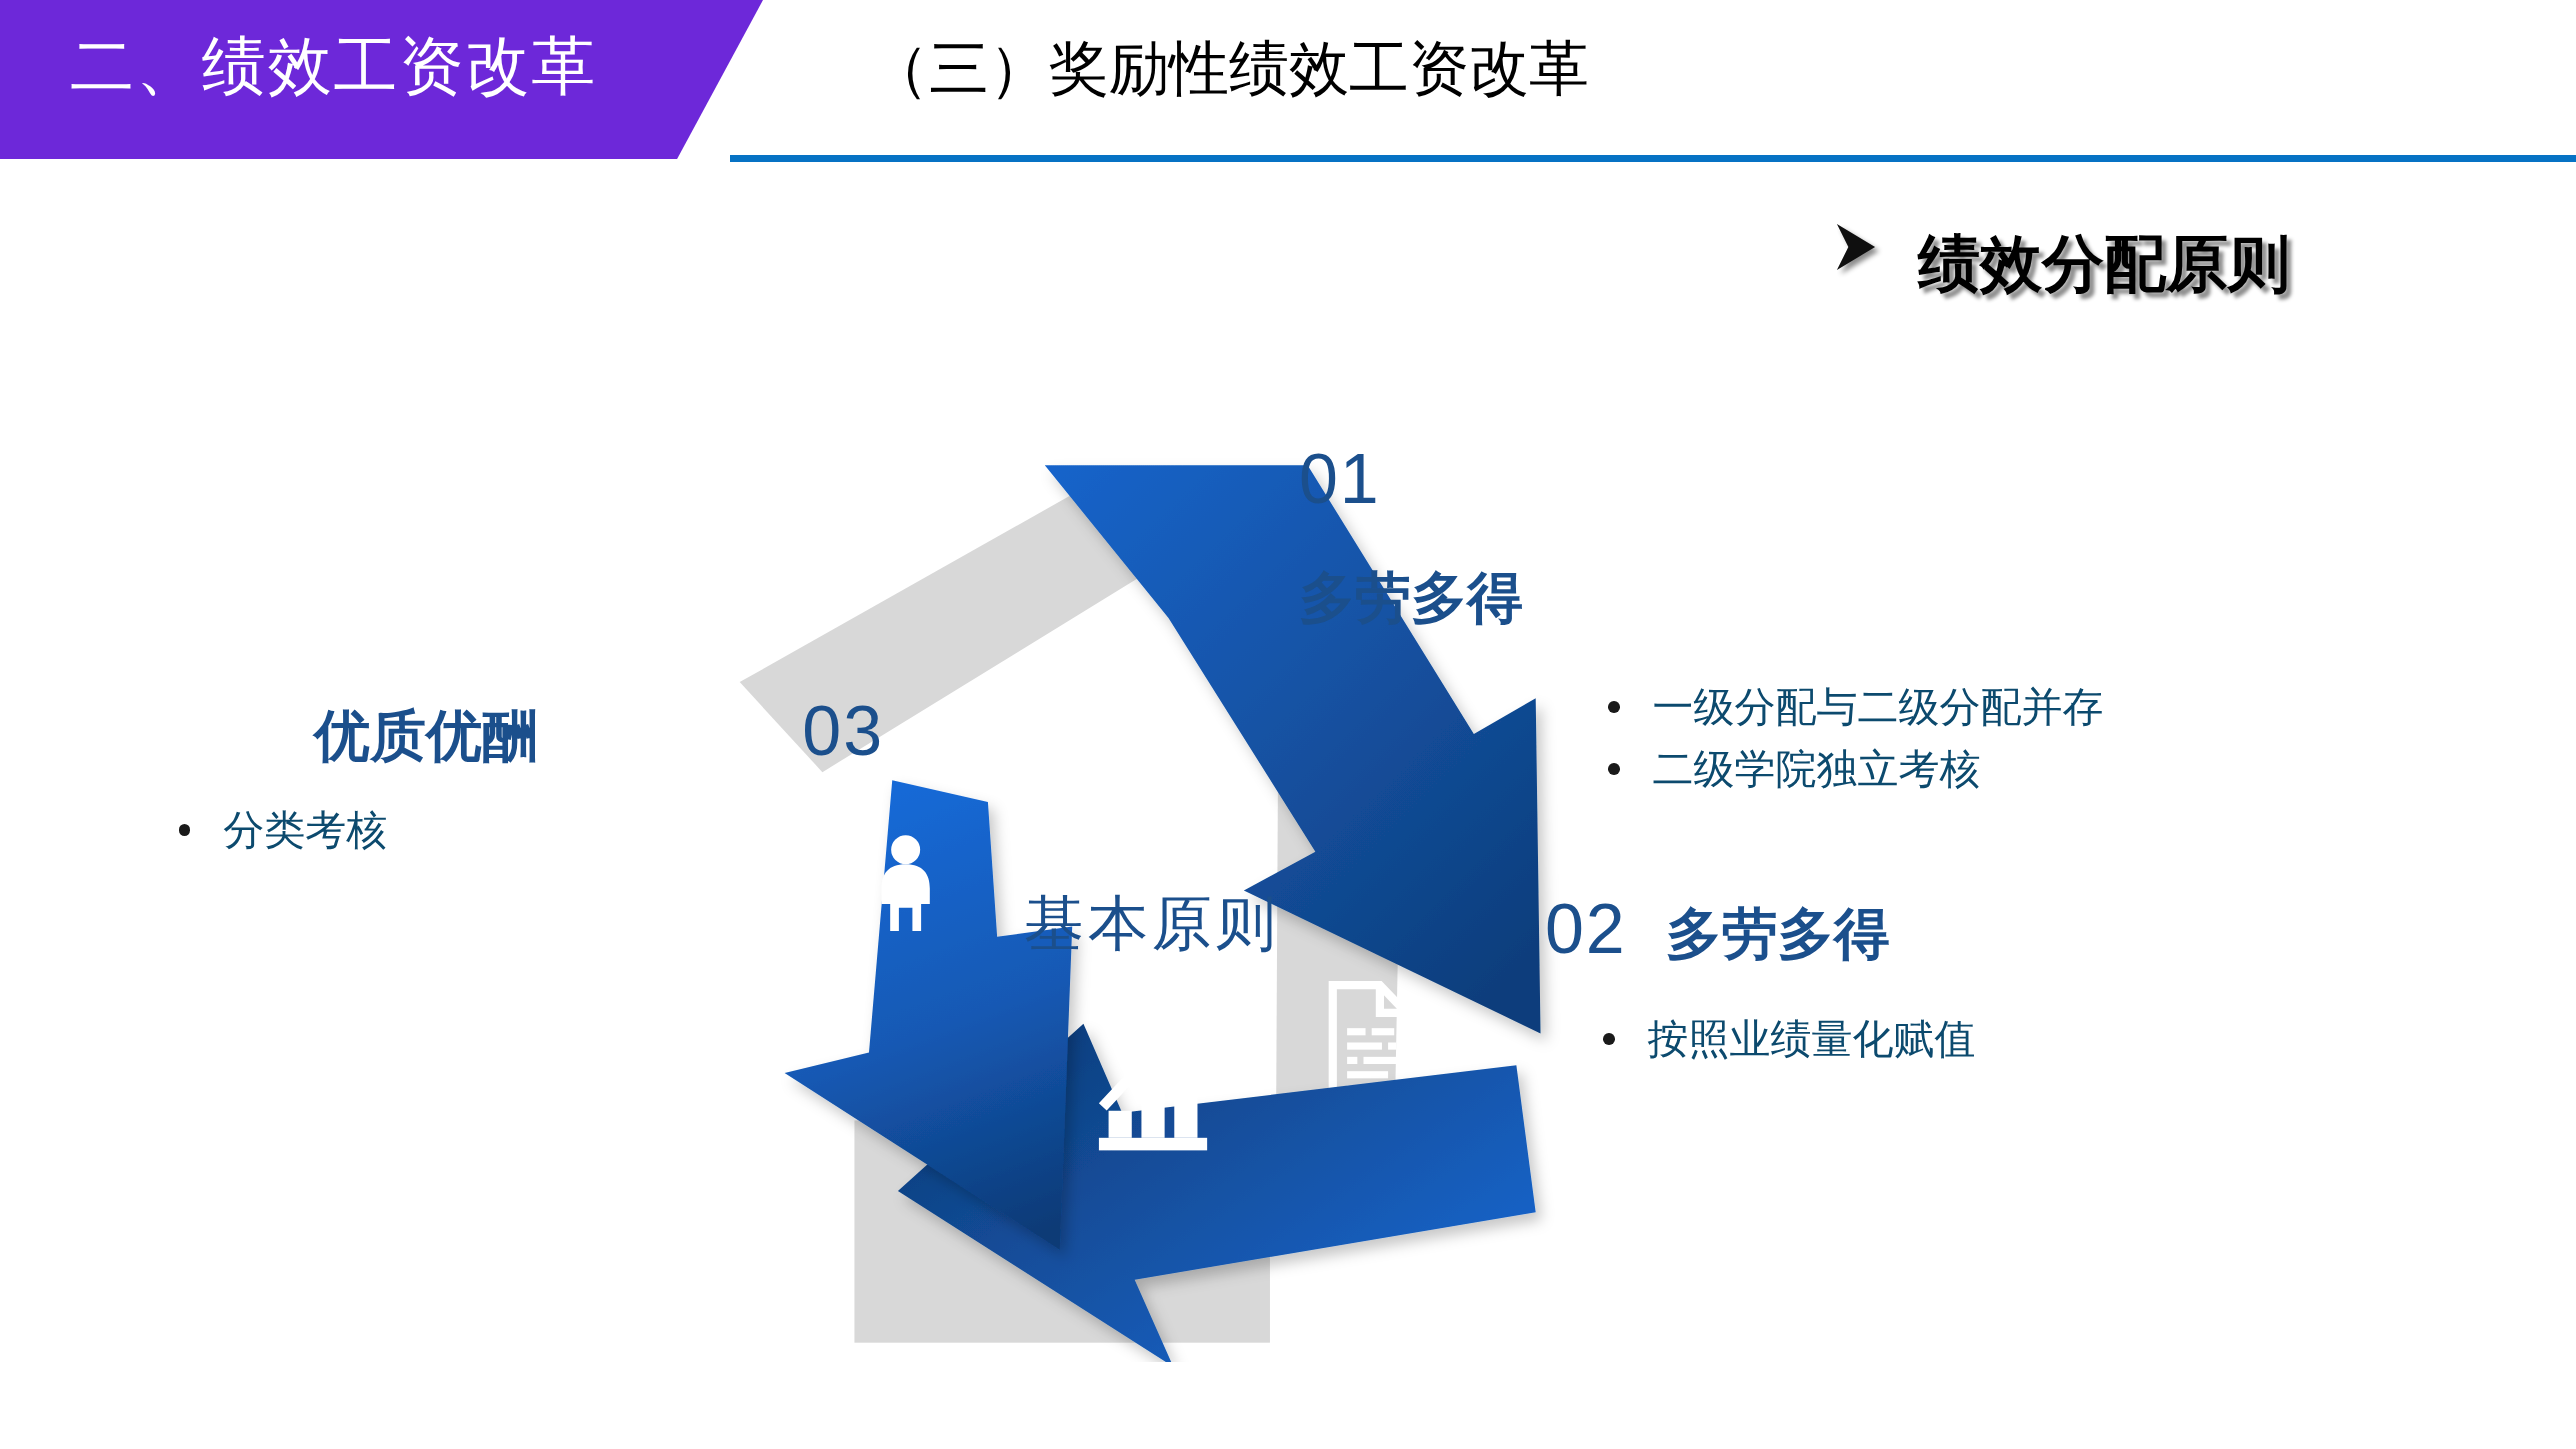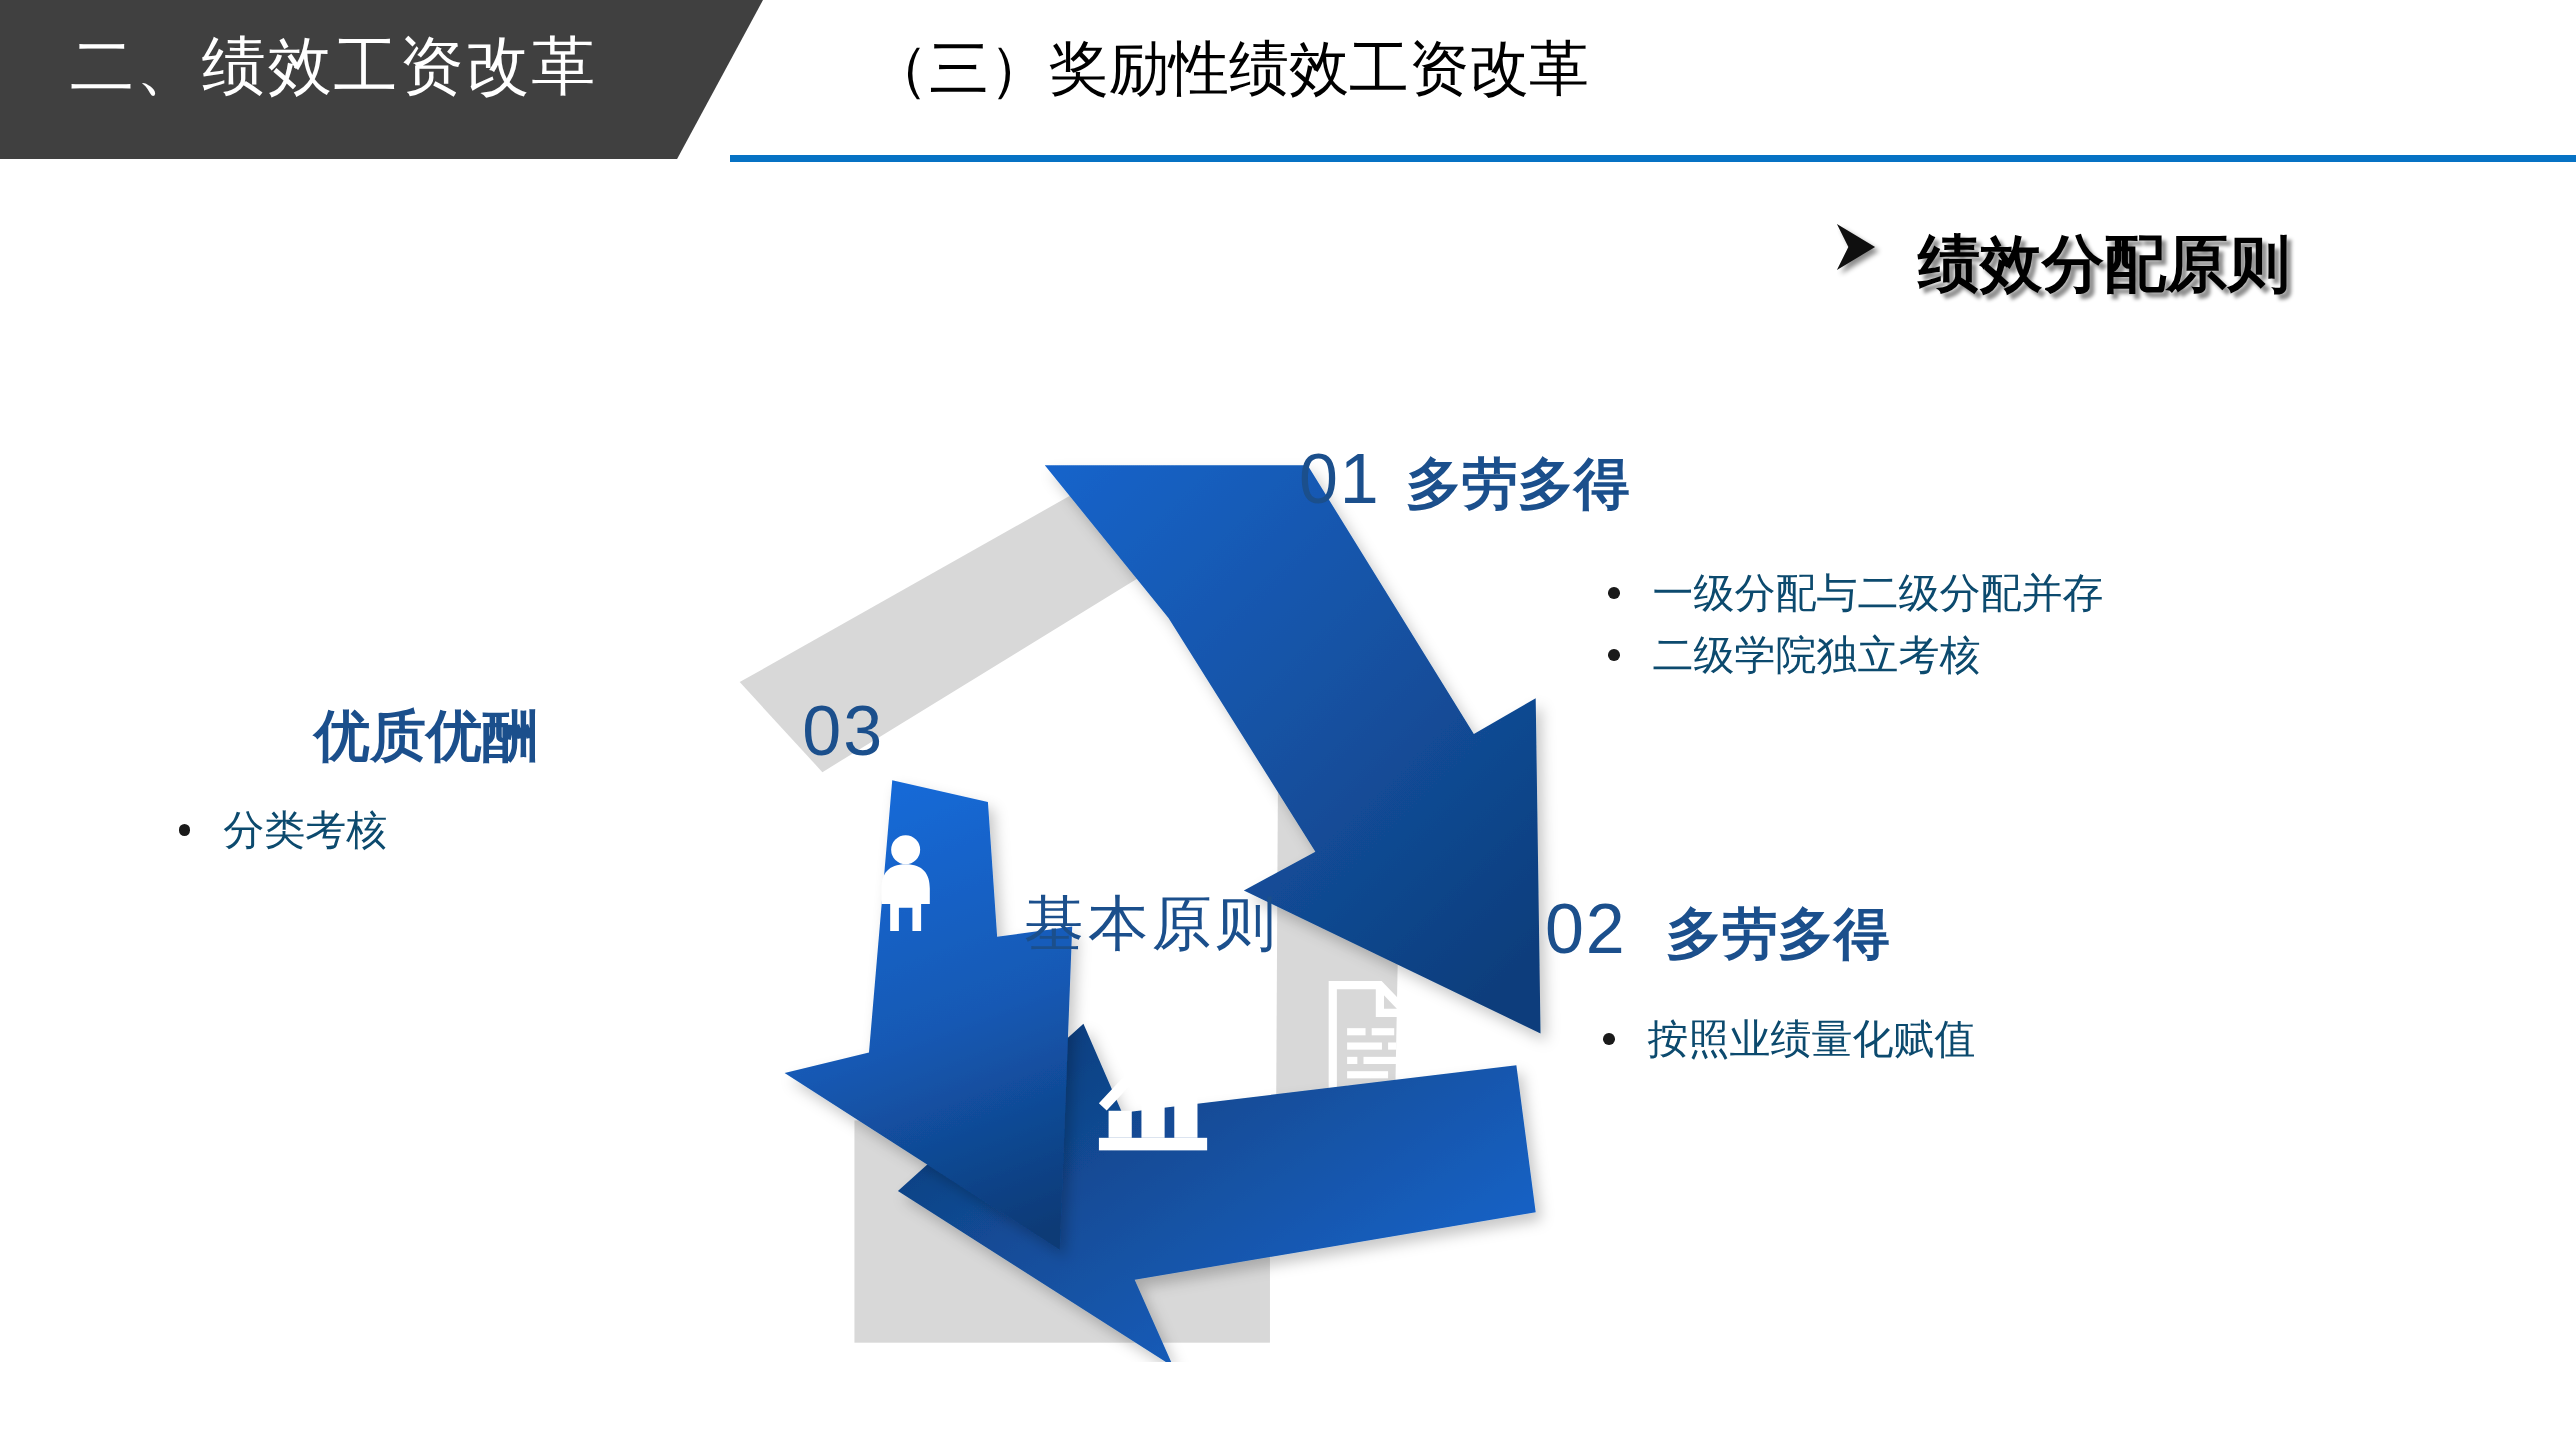--- a/index.html
+++ b/index.html
@@ -16,21 +16,21 @@
     font-family: "Liberation Sans", sans-serif;
   }
 
   
   #header-banner {
     position: absolute;
     left: 0;
     top: 0;
     width: 763px;
     height: 159px;
-    background: #404040;
+    background: #6d28d9;
     clip-path: polygon(0 0, 763px 0, 676px 161px, 0 161px);
     z-index: 3;
   }
   #header-banner-title {
     position: absolute;
     left: 70px;
     top: 23px;
     font-size: 64px;
     font-weight: 400;
     color: #ffffff;
@@ -143,21 +143,21 @@
   }
   .bullets li .btext { white-space: pre-line; }
 
   
   #block-01 {
     position: absolute;
     left: 1299px;
     top: 439px;
     width: 850px;
   }
-  #block-01 .head { display: flex; align-items: baseline; gap: 25px; }
+  #block-01 .head { display: flex; align-items: baseline; gap: 42px; flex-direction: column; }
   #block-01 .bullets { margin-top: 39px; margin-left: 309px; }
 
   
   #block-02 {
     position: absolute;
     left: 1545px;
     top: 889px;
     width: 869px;
   }
   #block-02 .head { display: flex; align-items: baseline; gap: 39px; }

